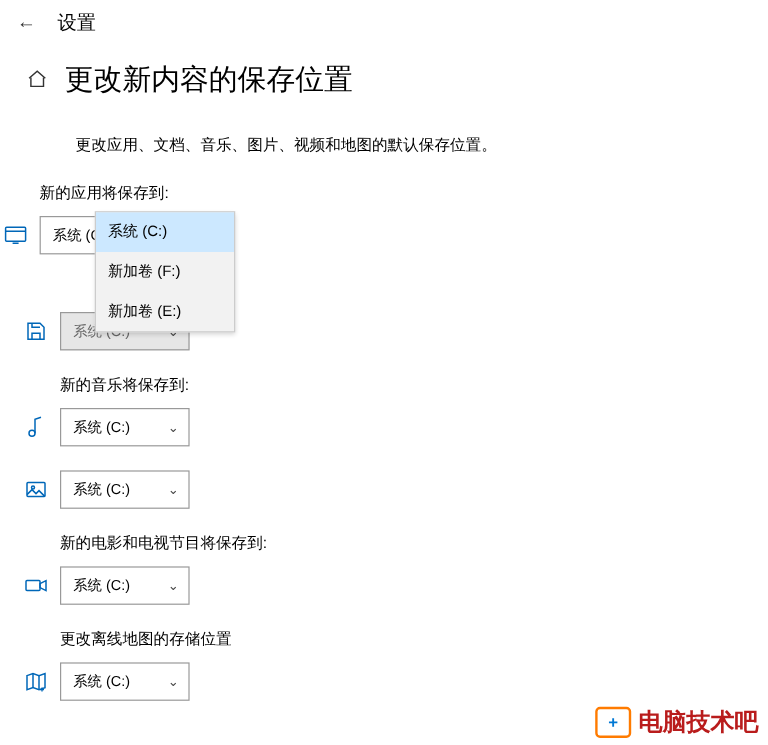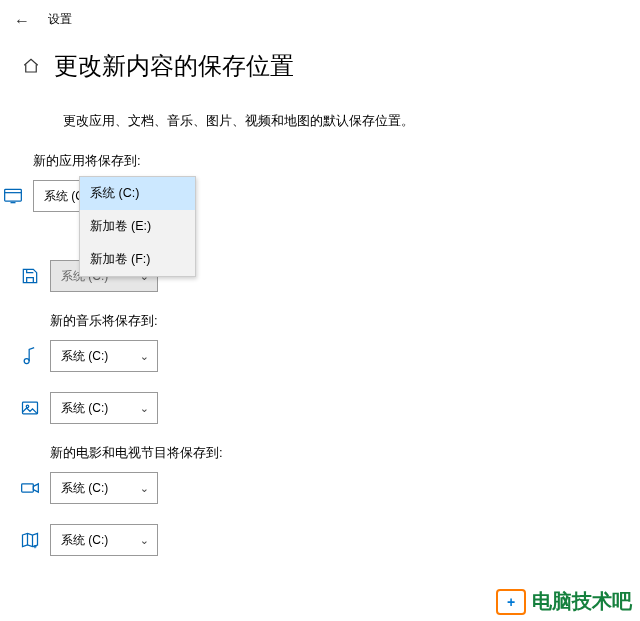--- a/index.html
+++ b/index.html
@@ -19,21 +19,21 @@
       display: flex;
       align-items: center;
       padding-left: 14px;
       gap: 18px;
     }
     .back-arrow {
       font-size: 16px;
       color: #333;
     }
     .tb-title {
-      font-size: 12px;
+      font-size: 16px;
     }
     .header-row {
       display: flex;
       align-items: center;
       padding: 12px 20px 8px 22px;
       gap: 14px;
     }
     .home-ic { font-size: 16px; color: #333; }
     .page-title { font-size: 24px; font-weight: 400; }
     .desc {
@@ -106,21 +106,21 @@
       border-radius: 4px;
       position: relative;
       display:flex;align-items:center;justify-content:center;
     }
     .logo-box .plus {
       color:#0078d4;font-weight:bold;font-size:14px;line-height:1;
     }
     .wm-text {
       font-size: 20px;
       font-weight: 700;
-      color: #15803d;
+      color: #b91c1c;
     }
     svg { display:block; }
   </style>
 </head>
 <body>
 
 <div class="titlebar">
   <span class="back-arrow">←</span>
   <span class="tb-title">设置</span>
 </div>
@@ -215,41 +215,42 @@
         </svg>
       </span>
       <div class="select-box">
         <span>系统 (C:)</span>
         <span class="chev">⌄</span>
       </div>
     </div>
   </div>
 
   <div class="section">
+    <div class="sec-label">更改离线地图的存储位置</div>
     <div class="row">
       <span class="ic-holder">
         <svg width="20" height="20" viewBox="0 0 24 24" fill="none" stroke="#0067b8" stroke-width="1.5">
           <path d="M3 6l6-2 6 2 6-2v14l-6 2-6-2-6 2z"></path>
           <path d="M9 4v14M15 6v14"></path>
           <path d="M18 18v4M16 20h4" stroke-width="1.3"></path>
         </svg>
       </span>
       <div class="select-box">
         <span>系统 (C:)</span>
         <span class="chev">⌄</span>
       </div>
     </div>
   </div>
 
 </div>
 
 <div class="dropdown">
   <div class="dd-item sel">系统 (C:)</div>
+  <div class="dd-item">新加卷 (F:)</div>
   <div class="dd-item">新加卷 (E:)</div>
-  <div class="dd-item">新加卷 (F:)</div>
 </div>
 
 <div class="watermark">
   <div class="logo-box">
       <span class="plus">+</span>
     </div>
   <span class="wm-text">电脑技术吧</span>
 </div>
 
 </body></html>

